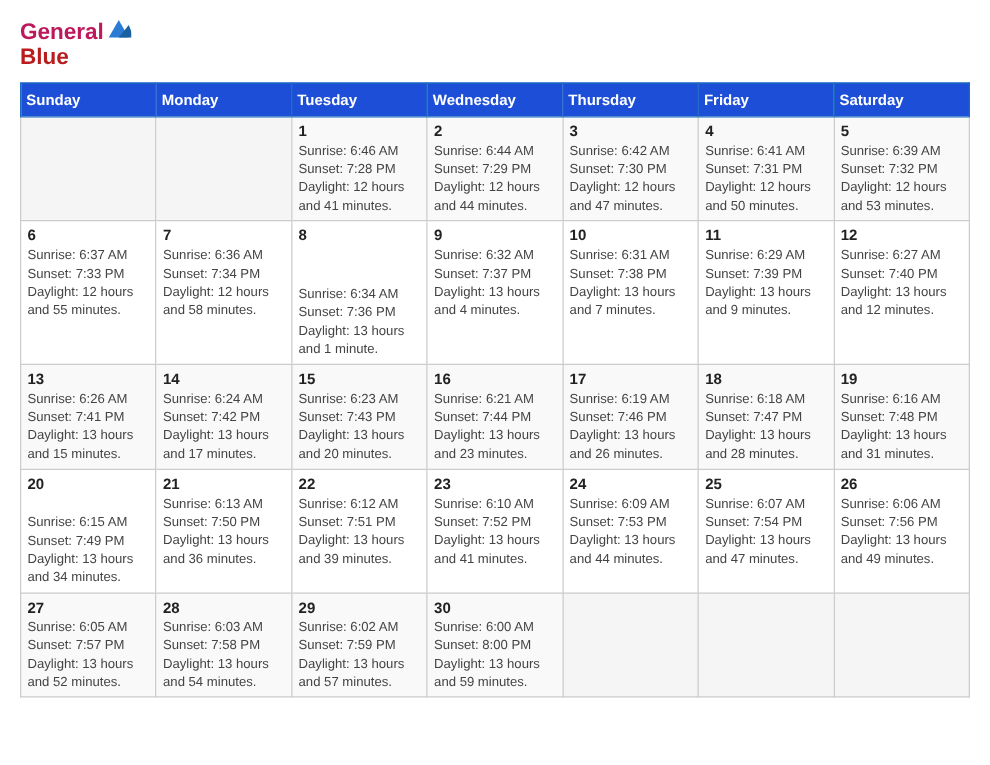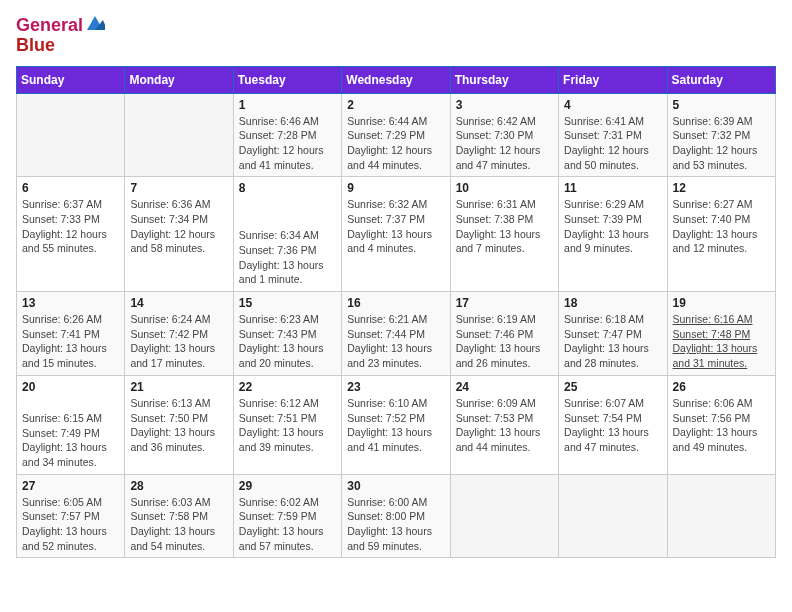--- a/index.html
+++ b/index.html
@@ -41,21 +41,21 @@
     .location-title {
       font-size: 15px;
       color: #555;
     }
     .calendar {
       width: 100%;
       border-collapse: collapse;
       font-size: 11px;
     }
     .calendar thead tr th {
-      background-color: #6d28d9;
+      background-color: #1d4ed8;
       color: #fff;
       padding: 6px 4px;
       text-align: left;
       font-size: 12px;
       font-weight: bold;
       border: 1px solid #1a6bbf;
     }
     .calendar tbody tr td {
       border: 1px solid #ccc;
       vertical-align: top;
@@ -231,21 +231,21 @@
 Daylight: 13 hours and 26 minutes.</div>
         </td>
         <td>
           <span class="day-number">18</span>
           <div class="day-detail" style="white-space: pre-line;">Sunrise: 6:18 AM
 Sunset: 7:47 PM
 Daylight: 13 hours and 28 minutes.</div>
         </td>
         <td>
           <span class="day-number">19</span>
-          <div class="day-detail" style="white-space: pre-line; text-decoration: underline;">Sunrise: 6:16 AM
+          <div class="day-detail" style="white-space: pre-line;">Sunrise: 6:16 AM
 Sunset: 7:48 PM
 Daylight: 13 hours and 31 minutes.</div>
         </td>
       </tr>
       <tr>
         <td>
           <span class="day-number">20</span>
           <div class="day-detail" style="white-space: pre-line; margin-top: 17px;">Sunrise: 6:15 AM
 Sunset: 7:49 PM
 Daylight: 13 hours and 34 minutes.</div>

